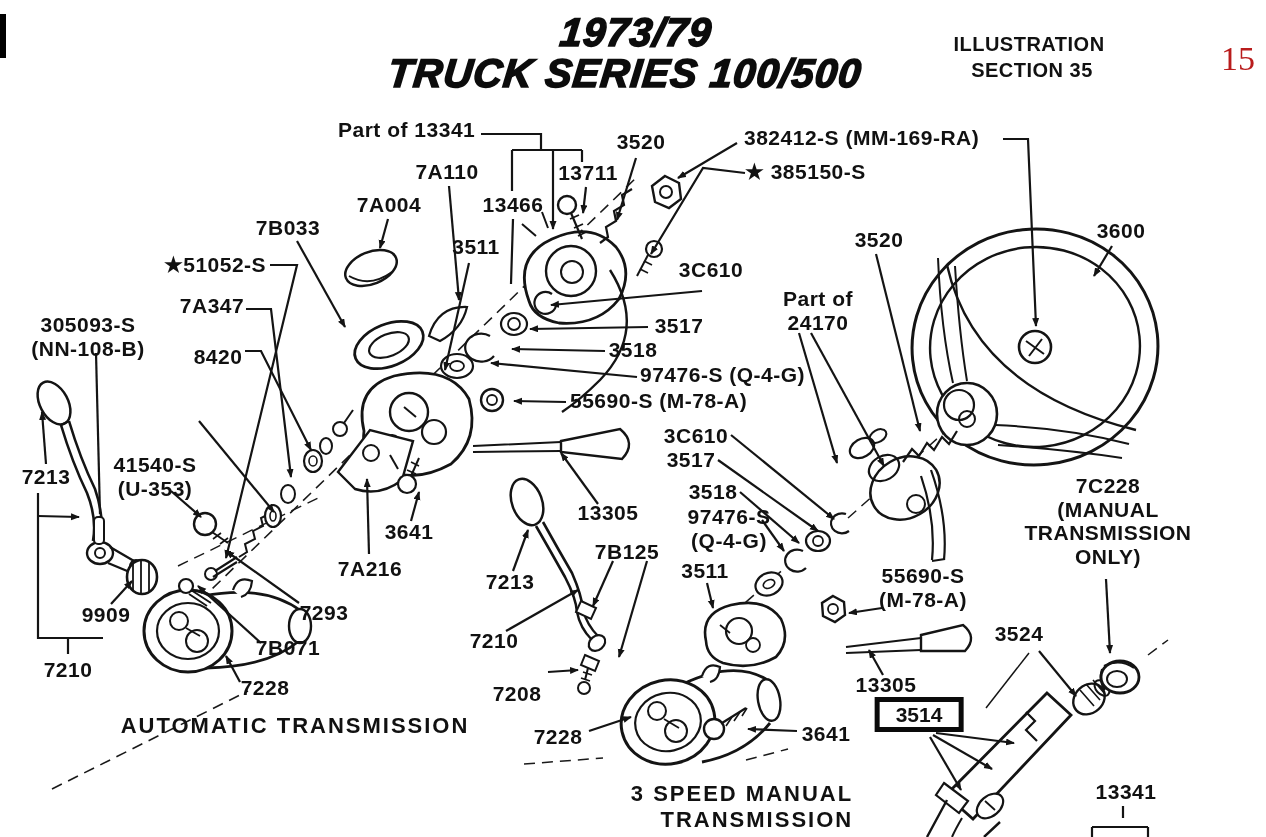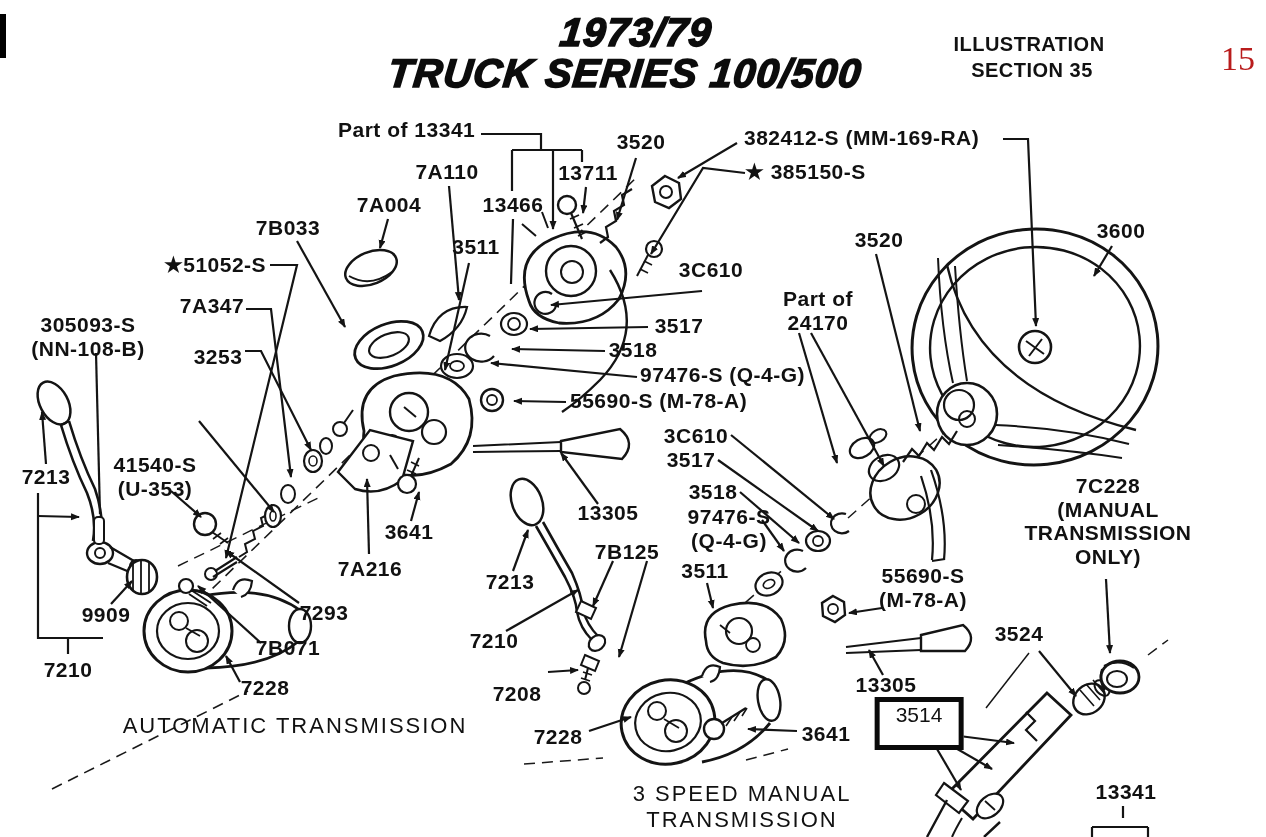--- a/index.html
+++ b/index.html
@@ -6,24 +6,24 @@
   #page{position:relative;width:1266px;height:837px;background:#ffffff;overflow:hidden;
         font-family:"Liberation Sans",sans-serif;color:#111;}
   #art{position:absolute;left:0;top:0;}
   .lbl{position:absolute;font-weight:bold;font-size:21px;line-height:1.12;color:#111;
        white-space:pre-line;text-align:center;transform:translateX(-50%);letter-spacing:0.5px;}
   .lbl-left{transform:none;text-align:left;}
   .title{position:absolute;transform:translateX(-50%) skewX(-6deg);font-weight:bold;font-style:italic;
          font-size:40px;letter-spacing:1px;color:#0c0c0c;-webkit-text-stroke:1.6px #0c0c0c;white-space:nowrap;}
   .sect{position:absolute;transform:translateX(-50%);font-weight:bold;font-size:20px;letter-spacing:0.5px;white-space:nowrap;}
   .pageno{position:absolute;font-family:"Liberation Serif",serif;font-size:34px;color:#b91c1c;}
-  .caption{position:absolute;transform:translateX(-50%);font-weight:normal;font-size:22px;
-           letter-spacing:2px;white-space:pre-line;text-align:center;color:#111;}
-  .boxed{position:absolute;transform:translateX(-50%);border:5px solid #0a0a0a;padding:1px 16px 18px 16px;
-         font-weight:normal;font-size:21px;background:#fff;}
+  .caption{position:absolute;transform:translateX(-50%);font-weight:bold;font-size:22px;
+           letter-spacing:2px;white-space:pre-line;text-align:right;color:#111;}
+  .boxed{position:absolute;transform:translateX(-50%);border:5px solid #0a0a0a;padding:1px 16px 0 16px;
+         font-weight:bold;font-size:21px;background:#fff;}
   .scanmark{position:absolute;left:0;top:14px;width:6px;height:44px;background:#000;}
 </style>
 </head>
 <body>
 
 <div id="page">
   <div class="scanmark"></div>
 
   <svg id="art" width="1266" height="837" viewBox="0 0 1266 837">
     <defs>
@@ -317,21 +317,21 @@
   <div class="lbl" style="left:588px;top:161px;">13711</div>
   <div class="lbl" style="left:641px;top:130px;">3520</div>
   <div class="lbl lbl-left" style="left:744px;top:126px;">382412-S (MM-169-RA)</div>
   <div class="lbl lbl-left" style="left:745px;top:160px;">★ 385150-S</div>
   <div class="lbl" style="left:476px;top:235px;">3511</div>
   <div class="lbl" style="left:288px;top:216px;">7B033</div>
   <div class="lbl" style="left:215px;top:253px;">★51052-S</div>
   <div class="lbl" style="left:212px;top:294px;">7A347</div>
   <div class="lbl" style="left:88px;top:313px;">305093-S
 (NN-108-B)</div>
-  <div class="lbl" style="left:218px;top:345px;">3253</div>
+  <div class="lbl" style="left:218px;top:345px;">8420</div>
   <div class="lbl" style="left:155px;top:453px;">41540-S
 (U-353)</div>
   <div class="lbl" style="left:46px;top:465px;">7213</div>
   <div class="lbl" style="left:711px;top:258px;">3C610</div>
   <div class="lbl" style="left:679px;top:314px;">3517</div>
   <div class="lbl" style="left:633px;top:338px;">3518</div>
   <div class="lbl lbl-left" style="left:640px;top:363px;">97476-S (Q-4-G)</div>
   <div class="lbl lbl-left" style="left:570px;top:389px;">55690-S (M-78-A)</div>
   <div class="lbl" style="left:818px;top:287px;">Part of
 24170</div>

